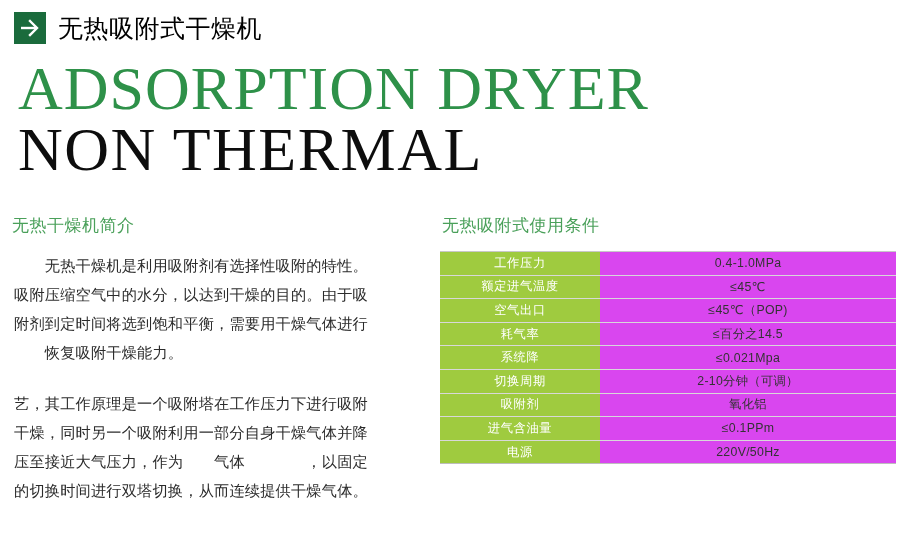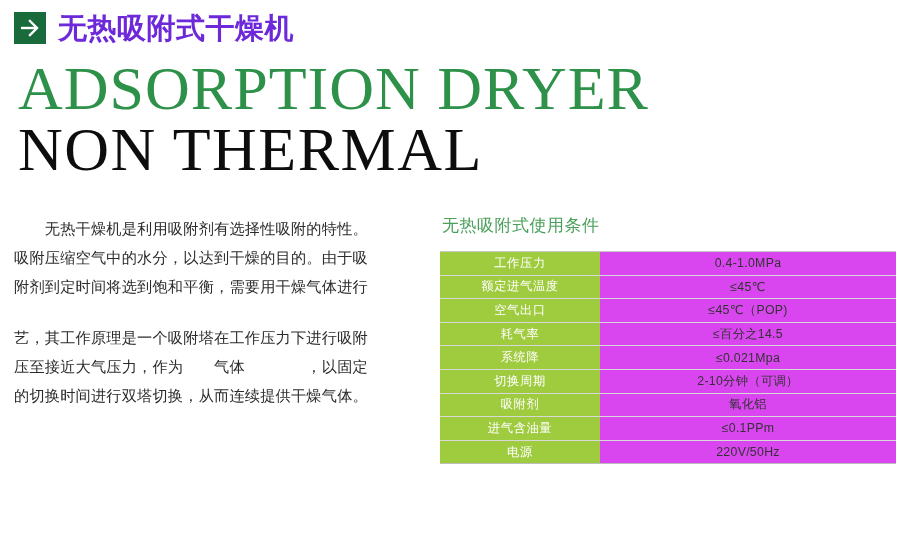--- a/index.html
+++ b/index.html
@@ -28,25 +28,25 @@
   .kicker-icon {
     width: 32px;
     height: 32px;
     background: #1a6b3c;
     display: block;
     position: relative;
     flex: 0 0 auto;
   }
   .kicker-icon svg { display: block; }
   .kicker-text {
-    font-size: 29px;
+    font-size: 25px;
     line-height: 1;
     letter-spacing: 0.5px;
-    color: #6d28d9;
-    font-weight: 700;
+    color: #000000;
+    font-weight: 400;
     white-space: nowrap;
   }
 
   
   .hero {
     position: absolute;
     left: 18px;
     top: 54px;
     width: 870px;
   }
@@ -138,29 +138,32 @@
   </span>
   <span class="kicker-text">无热吸附式干燥机</span>
 </div>
 
 <div class="hero">
   <div class="hero-line hero-line-2">ADSORPTION DRYER</div>
   <div class="hero-line hero-line-1">NON THERMAL</div>
 </div>
 
 <div class="col-left">
+  <h2 class="sec-title">无热干燥机简介</h2>
 
   <p class="para">
     <span class="para-line">　　无热干燥机是利用吸附剂有选择性吸附的特性。</span>
     <span class="para-line">吸附压缩空气中的水分，以达到干燥的目的。由于吸</span>
     <span class="para-line">附剂到定时间将选到饱和平衡，需要用干燥气体进行</span>
+    <span class="para-line">　　恢复吸附干燥能力。</span>
   </p>
 
   <p class="para">
     <span class="para-line">艺，其工作原理是一个吸附塔在工作压力下进行吸附</span>
+    <span class="para-line">干燥，同时另一个吸附利用一部分自身干燥气体并降</span>
     <span class="para-line">压至接近大气压力，作为　　气体　　　　，以固定</span>
     <span class="para-line">的切换时间进行双塔切换，从而连续提供干燥气体。</span>
   </p>
 </div>
 
 <div class="col-right">
   <h2 class="sec-title">无热吸附式使用条件</h2>
 
   <table class="spec-table">
     <tbody>

